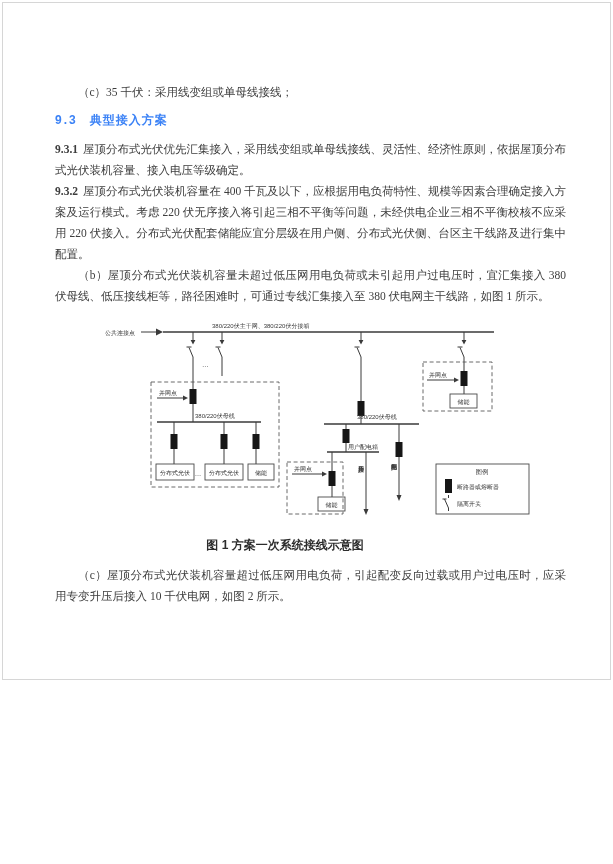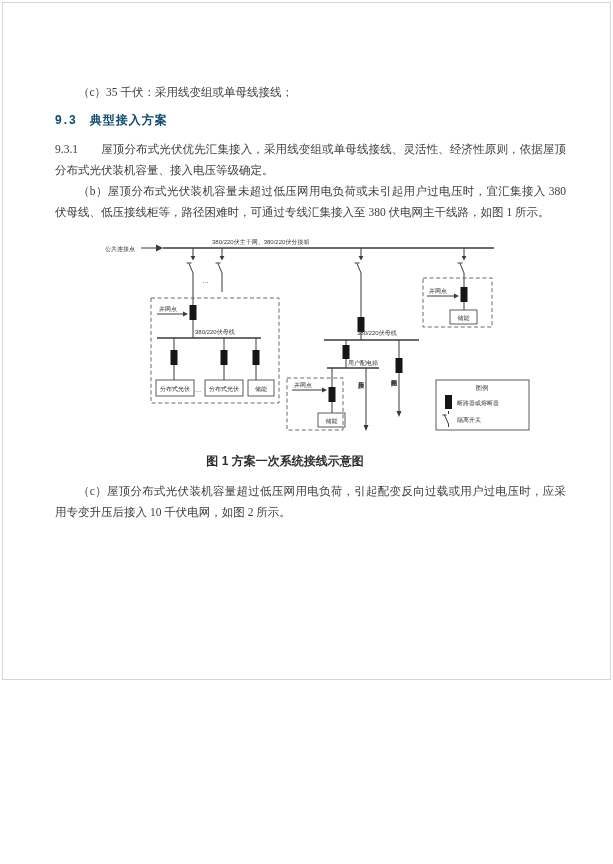--- a/index.html
+++ b/index.html
@@ -19,26 +19,26 @@
   .content {
     position:absolute; left:55px; top:82px; width:511px;
     font-size:11.5px; line-height:21px;
     text-align:justify;
   }
   .content p { margin:0; }
   .indent { text-indent:2em; }
   .h2 {
     margin:7px 0 8px 0;
     font-family:"Liberation Sans","DejaVu Sans",sans-serif;
-    font-weight:bold; font-size:12px; color:#0c4a6e;
+    font-weight:bold; font-size:12px; color:#3b82f6;
     letter-spacing:1px;
   }
   .h2 .secnum { margin-right:12px; letter-spacing:2px; }
   .clause { margin:0 0 9px 0; }
-  .clause .num { font-weight:normal; margin-right:23px; }
+  .clause .num { font-weight:bold; margin-right:5px; }
   .figure-area { position:relative; height:214px; margin-top:12px; }
   .figure-area svg { position:absolute; left:44px; top:0; }
   .caption {
     width:360px; margin:2px 0 0 50px;
     text-align:center;
     font-family:"Liberation Sans","DejaVu Sans",sans-serif;
     font-weight:bold; font-size:12px; color:#2c2c2c;
   }
   .after-fig { margin-top:9px !important;font-family:Liberation Serif, serif; }
   .footer {
@@ -69,20 +69,23 @@
 
   <div class="content">
     <p class="indent">（c）35 千伏：采用线变组或单母线接线；</p>
 
     <div class="h2">
       <span class="secnum">9.3</span><span>典型接入方案</span>
     </div>
 
     <p class="clause">
       <span class="num">9.3.1</span><span>屋顶分布式光伏优先汇集接入，采用线变组或单母线接线、灵活性、经济性原则，依据屋顶分布式光伏装机容量、接入电压等级确定。</span>
+    </p>
+    <p class="clause">
+      <span class="num">9.3.2</span><span>屋顶分布式光伏装机容量在 400 千瓦及以下，应根据用电负荷特性、规模等因素合理确定接入方案及运行模式。考虑 220 伏无序接入将引起三相不平衡等问题，未经供电企业三相不平衡校核不应采用 220 伏接入。分布式光伏配套储能应宜分层级在用户侧、分布式光伏侧、台区主干线路及进行集中配置。</span>
     </p>
 
     <p class="indent">（b）屋顶分布式光伏装机容量未超过低压网用电负荷或未引起用户过电压时，宜汇集接入 380 伏母线、低压接线柜等，路径困难时，可通过专线汇集接入至 380 伏电网主干线路，如图 1 所示。</p>
 
     <div class="figure-area">
       <svg width="500" height="214" viewBox="0 0 500 214">
         <defs>
           <g id="sw">
             <line class="ln" x1="0" y1="0" x2="0" y2="8"></line>
             <polygon class="ah" points="-2.4,8 2.4,8 0,12.5"></polygon>

